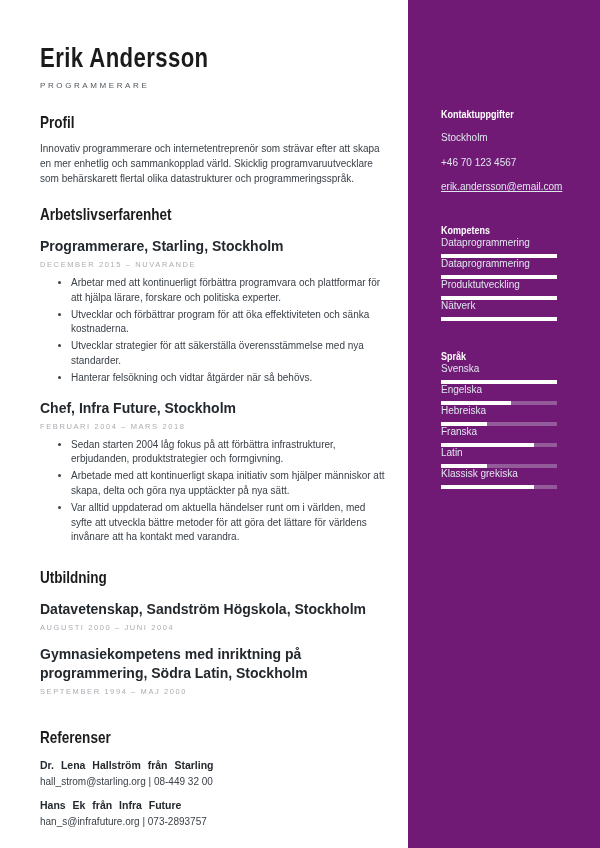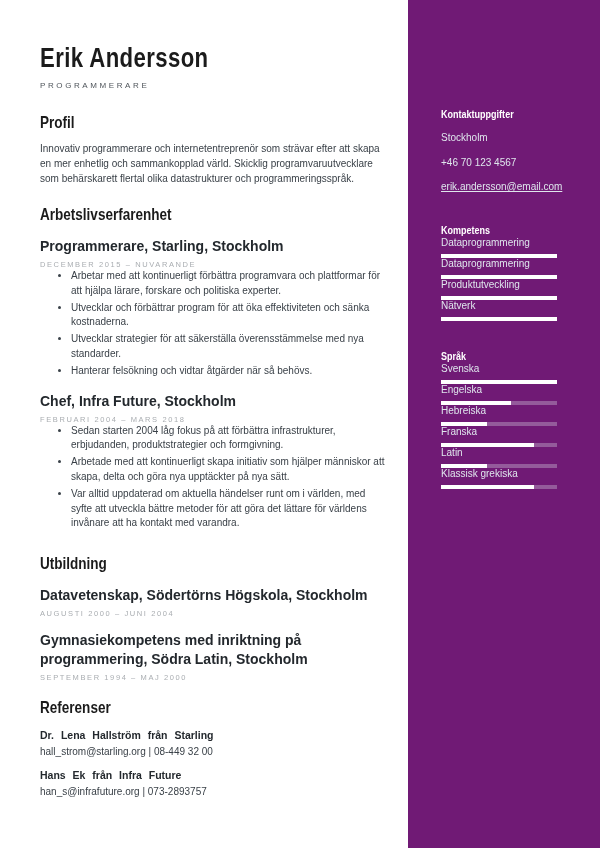--- a/index.html
+++ b/index.html
@@ -30,33 +30,33 @@
   .role {
     margin-top:7px;
     font-size:8px; letter-spacing:2.6px; color:#4f555b; font-weight:400;
   }
   h2.sec {
     font-size:16.5px; font-weight:700; color:#1b1b1b; line-height:1.15;
   }
   .sec-profile { margin-top:23px; }
   .sec-exp     { margin-top:19px; }
   .sec-edu     { margin-top:23px; }
-  .sec-ref     { margin-top:16px; }
+  .sec-ref     { margin-top:32px; }
   p.profile-text {
     margin-top:9px; font-size:10px; line-height:1.52; color:#3a4148;
   }
   h3.item-title {
     margin-top:13px; font-size:14px; font-weight:700; color:#23282d;
     line-height:1.35;
   }
   .dates {
     margin-top:4px; font-size:7.5px; letter-spacing:1.6px;
     color:#a9adb1; text-transform:uppercase;
   }
-  ul.bullets { padding-left:31px; }
+  ul.bullets { margin-top:7px; padding-left:31px; }
   ul.bullets li {
     font-size:10px; line-height:1.48; color:#3a4148;
     margin-bottom:2px;
   }
   .edu-item + .edu-item { }
   .ref-item { margin-top:12px; }
   .ref-name { font-size:10.5px; font-weight:700; color:#23282d; word-spacing:4px; }
   .ref-contact { margin-top:5px; font-size:10px; color:#3a4148; }
 
   
@@ -121,21 +121,21 @@
           <li>Arbetade med att kontinuerligt skapa initiativ som hjälper människor att skapa, delta och göra nya upptäckter på nya sätt.</li>
           <li>Var alltid uppdaterad om aktuella händelser runt om i världen, med syfte att utveckla bättre metoder för att göra det lättare för världens invånare att ha kontakt med varandra.</li>
         </ul>
       </div>
     </section>
 
     <section class="sec-edu">
       <h2 class="sec"><span class="cond">Utbildning</span></h2>
 
       <div class="edu-item">
-        <h3 class="item-title">Datavetenskap, Södertörns Högskola, Stockholm</h3>
+        <h3 class="item-title">Datavetenskap, Sandström Högskola, Stockholm</h3>
         <div class="dates">AUGUSTI 2000 – JUNI 2004</div>
       </div>
 
       <div class="edu-item">
         <h3 class="item-title">Gymnasiekompetens med inriktning på programmering, Södra Latin, Stockholm</h3>
         <div class="dates">SEPTEMBER 1994 – MAJ 2000</div>
       </div>
     </section>
 
     <section class="sec-ref">

